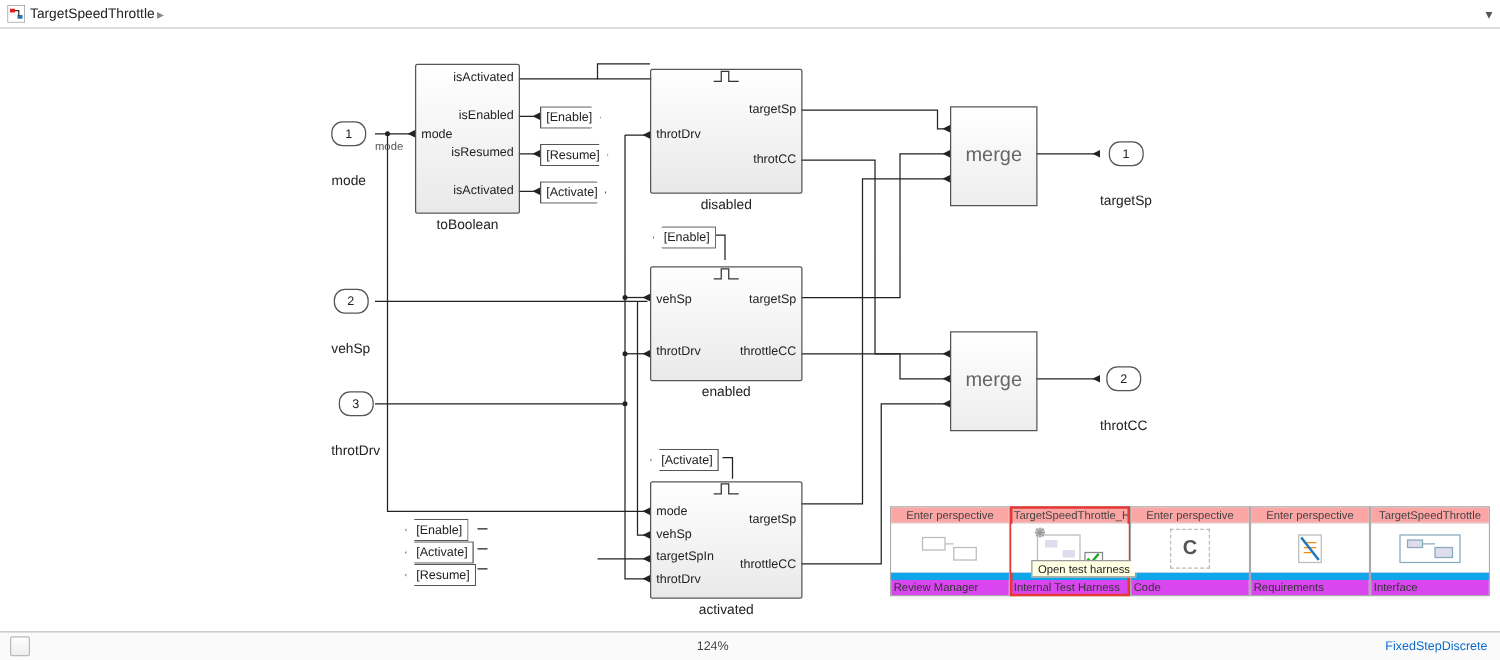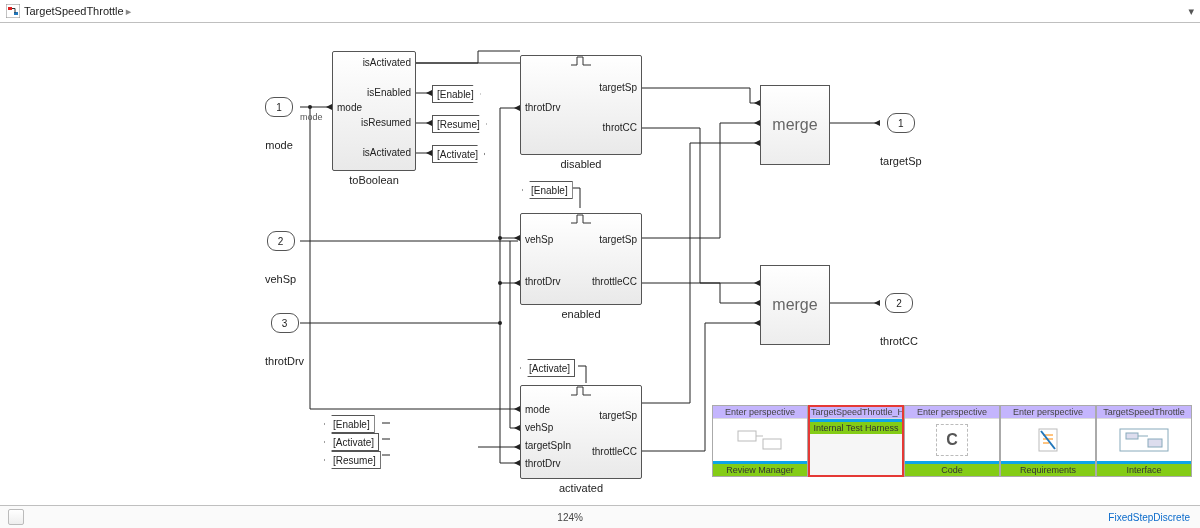--- a/index.html
+++ b/index.html
@@ -20,23 +20,23 @@
 .tag .shape{height:16px;border:1px solid #555;background:#fff;display:flex;align-items:center;padding:0 6px 0 4px;font-size:10px;clip-path:polygon(0 0,calc(100% - 8px) 0,100% 50%,calc(100% - 8px) 100%,0 100%)}
 .tag.in .shape{clip-path:polygon(8px 0,100% 0,100% 100%,8px 100%,0 50%);padding:0 4px 0 8px}
 .tiny-lbl{font-size:9px;color:#555}
 .merge{position:absolute;border:1px solid #555;background:linear-gradient(#fff,#ededed);display:flex;align-items:center;justify-content:center;font-size:16px;color:#666}
 .footer{position:absolute;left:0;right:0;bottom:0;height:22px;border-top:1px solid #bfbfbf;display:flex;align-items:center;font-size:10px;color:#444;background:#fafafa}
 .footer .sq{width:14px;height:14px;border:1px solid #bbb;border-radius:2px;margin:0 8px;background:linear-gradient(#fff,#eee)}
 .footer .zoom{margin:0 auto}
 .footer .solver{color:#0b6bcb;margin-right:10px}
 .perspective-bar{position:absolute;right:8px;bottom:24px;display:flex;gap:0;background:#fff}
 .p-item{width:94px;height:70px;border:1px solid #aaa;display:flex;flex-direction:column;background:#f6f6f6}
-.p-item .hdr{font-size:9px;color:#444;text-align:center;padding:1px 2px;background:#c4b5fd;border-bottom:1px solid #ddd;white-space:nowrap;overflow:hidden}
+.p-item .hdr{font-size:9px;color:#444;text-align:center;padding:1px 2px;background:#fca5a5;border-bottom:1px solid #ddd;white-space:nowrap;overflow:hidden}
 .p-item .body{flex:1;display:flex;align-items:center;justify-content:center;background:#fff;position:relative}
-.p-item .ftr{font-size:9px;color:#333;text-align:center;padding:1px 2px;background:#84cc16;border-top:3px solid #0ea5e9;white-space:nowrap;overflow:hidden}
+.p-item .ftr{font-size:9px;color:#333;padding:1px 2px;background:#d946ef;border-top:6px solid #0ea5e9;white-space:nowrap;overflow:hidden}
 .p-item.selected{outline:2px solid #e53935;outline-offset:-2px}
 .p-item.active{background:#eaf2fb}
 .tooltip{position:absolute;font-size:9px;background:#ffffe1;border:1px solid #999;padding:1px 4px;color:#222;white-space:nowrap}
 .pulse{position:absolute;width:28px;height:14px;display:flex;align-items:center;justify-content:center}
 .pulse svg{overflow:visible}
 </style>
 </head>
 <body>
 
 <div class="breadcrumb">
@@ -254,20 +254,32 @@
           <svg width="50" height="30">
             <rect x="3" y="6" width="18" height="10" fill="none" stroke="#bbb"></rect>
             <rect x="28" y="14" width="18" height="10" fill="none" stroke="#bbb"></rect>
             <path d="M21 11 H28" stroke="#bbb"></path>
           </svg>
         </div>
       <div class="ftr">Review Manager</div>
     </div>
     <div class="p-item selected">
       <div class="hdr">TargetSpeedThrottle_Harness</div>
+      <div class="body">
+        <svg width="60" height="34">
+          <rect x="4" y="6" width="34" height="22" fill="none" stroke="#bbb"></rect>
+            <rect x="10" y="10" width="10" height="6" fill="#dde"></rect>
+            <rect x="24" y="18" width="10" height="6" fill="#dde"></rect>
+          <circle cx="6" cy="4" r="4" fill="#ccc"></circle>
+            <path d="M6 0 v8 M2 4 h8 M3 1 l6 6 M3 7 l6 -6" stroke="#999"></path>
+          <rect x="42" y="20" width="14" height="10" fill="#fff" stroke="#888"></rect>
+            <path d="M44 25 l3 3 l6 -7" stroke="#2a2" stroke-width="2" fill="none"></path>
+        </svg>
+        <div class="tooltip" style="right:-6px;bottom:-4px">Open test harness</div>
+      </div>
       <div class="ftr">Internal Test Harness</div>
     </div>
     <div class="p-item">
       <div class="hdr">Enter perspective</div>
       <div class="body">
           <div style="width:30px;height:30px;border:1px dashed #bbb;display:flex;align-items:center;justify-content:center;font-size:16px;font-weight:bold;color:#555">C</div>
         </div>
       <div class="ftr">Code</div>
     </div>
     <div class="p-item">

